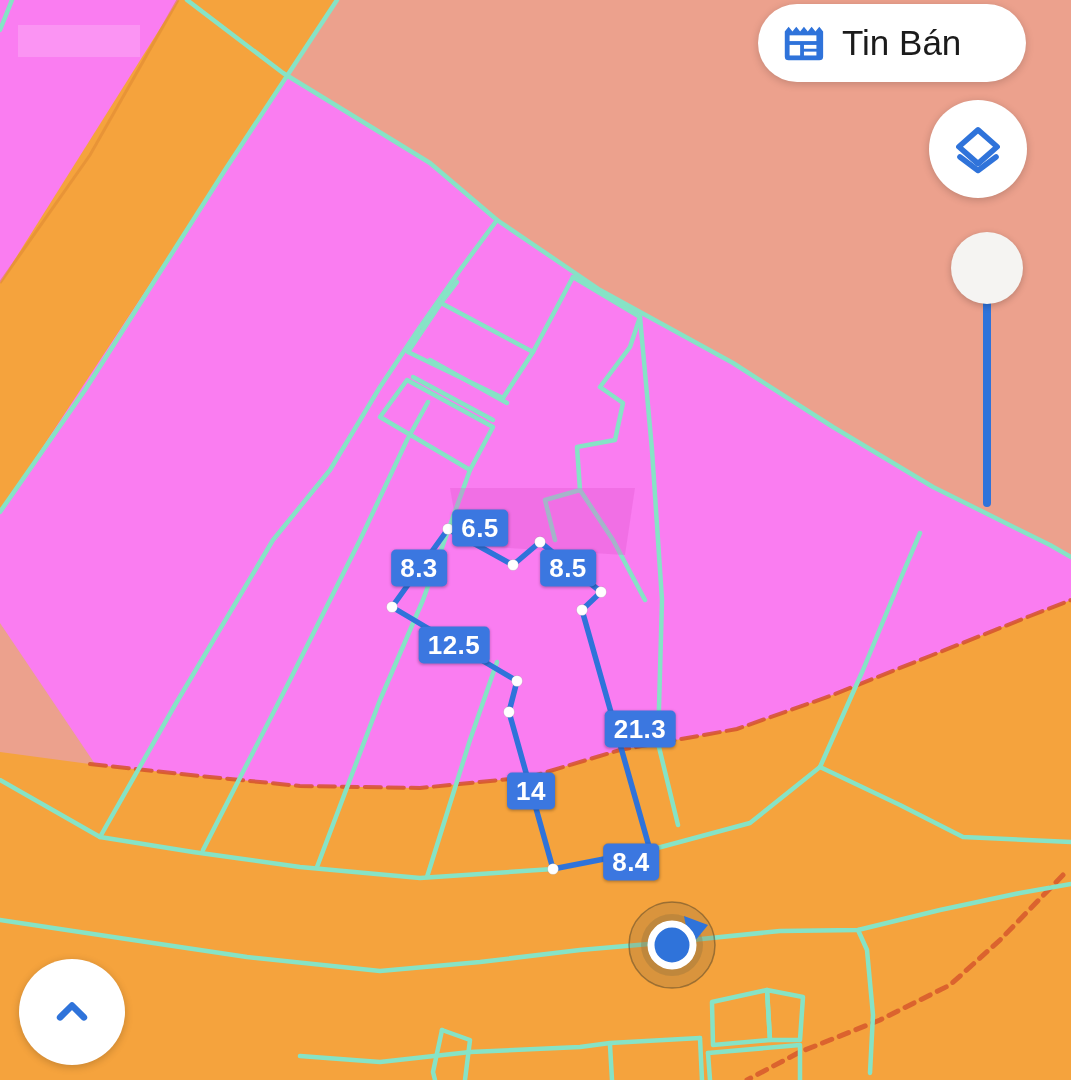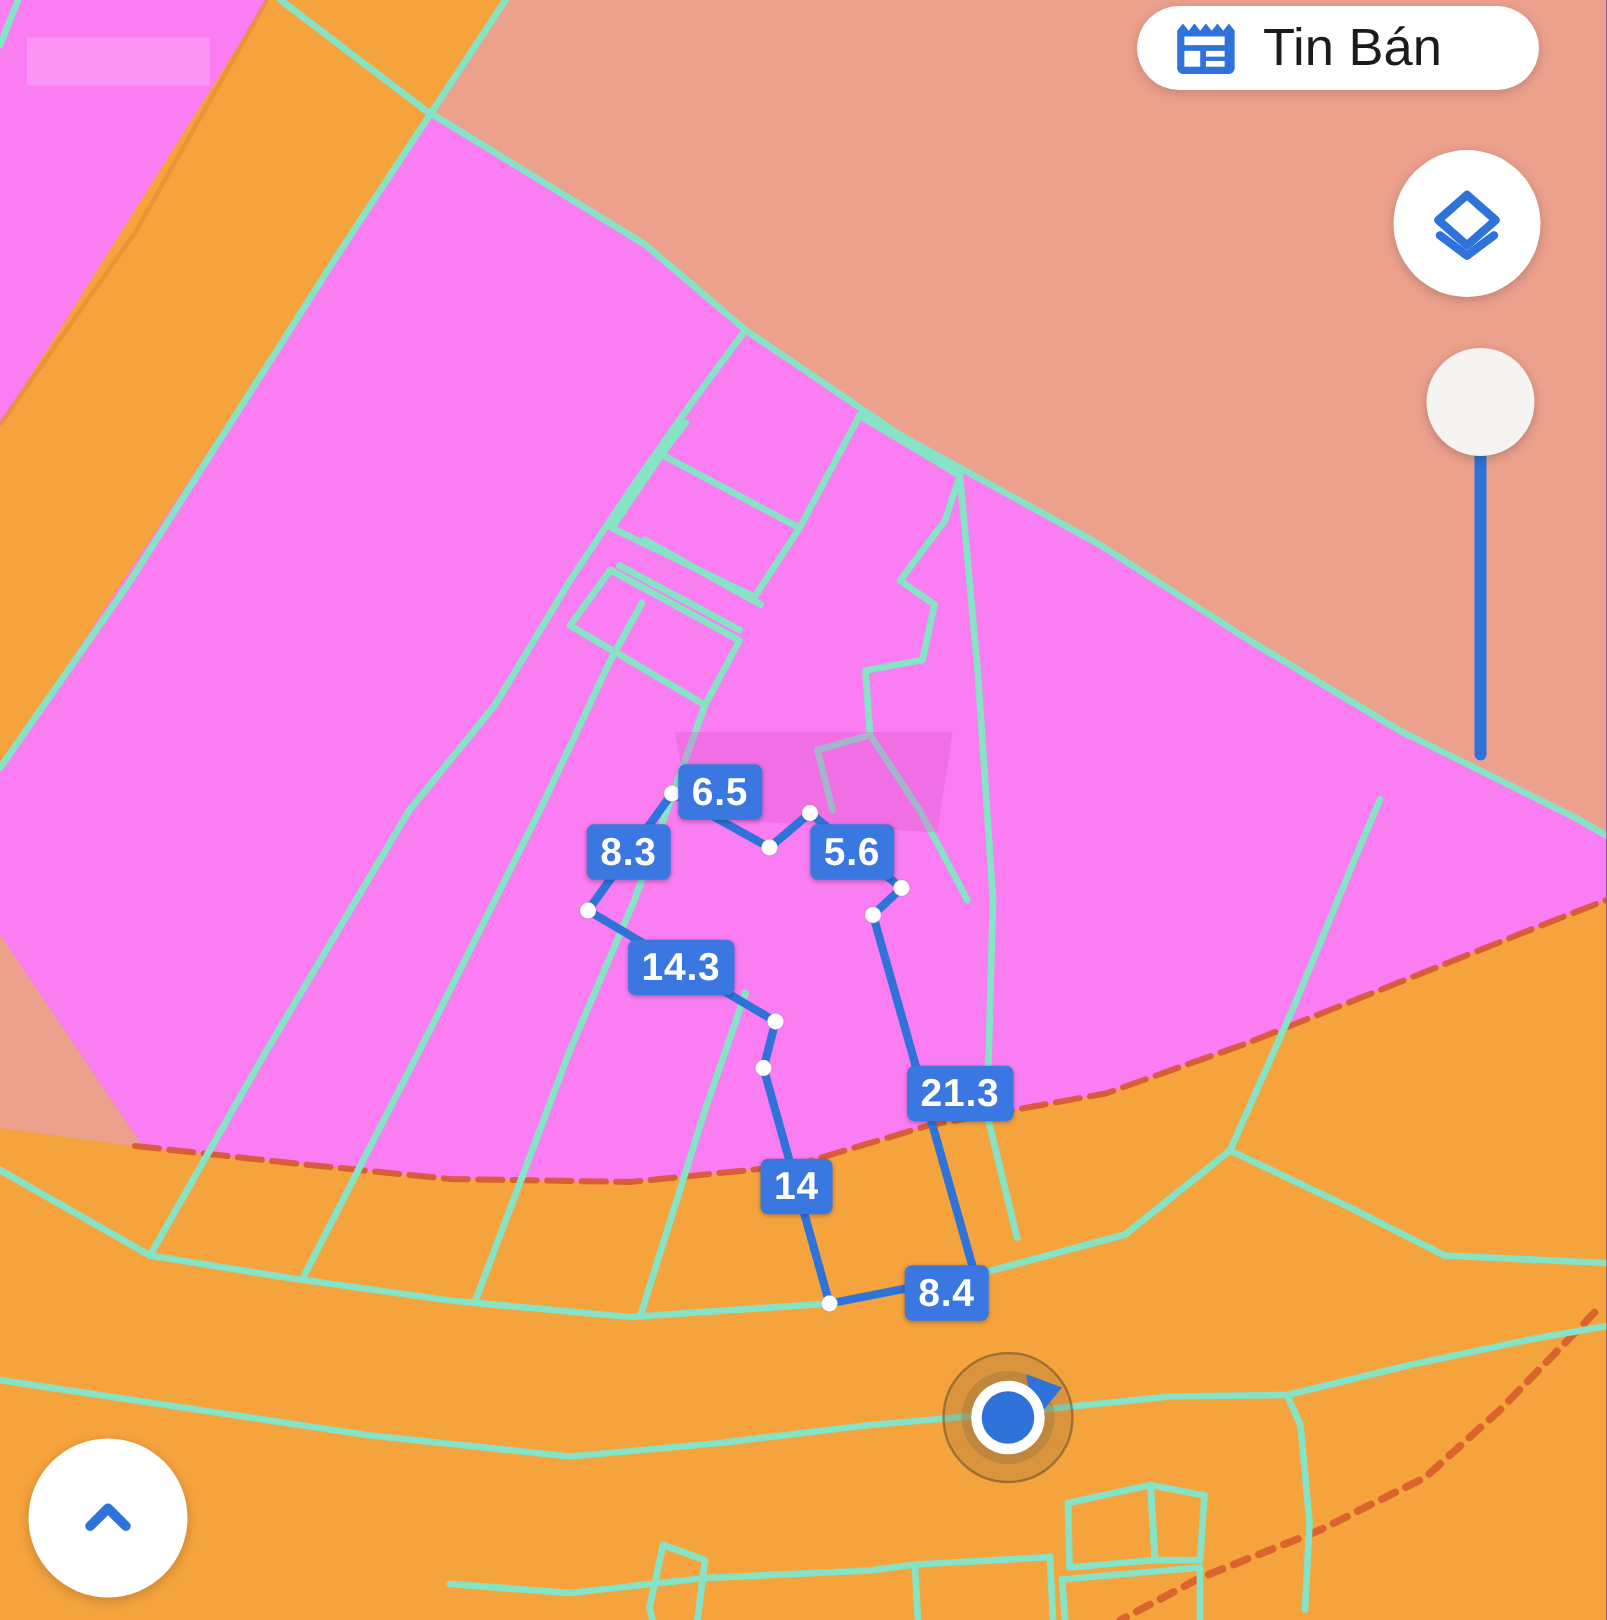--- a/index.html
+++ b/index.html
@@ -28,21 +28,21 @@
     position:absolute;transform:translate(-50%,-50%);
     background:var(--chip-blue);color:#fff;
     font-size:26px;font-weight:bold;line-height:1;
     padding:5px 9px 6px;border-radius:5px;
     box-shadow:0 1px 3px rgba(0,0,0,.25);
     letter-spacing:.5px;white-space:nowrap;
   }
 
   
   .pill-button{
-    position:absolute;left:758px;top:4px;width:268px;height:56px;
+    position:absolute;left:758px;top:4px;width:268px;height:78px;
     background:#fff;border-radius:39px;
     box-shadow:0 2px 8px rgba(0,0,0,.18);
     display:flex;align-items:center;gap:16px;padding:0 22px;
   }
   .pill-button .label{font-size:35px;color:#1b1b1b;}
   .round-button{
     position:absolute;background:#fff;border-radius:50%;
     box-shadow:0 2px 8px rgba(0,0,0,.20);
     display:flex;align-items:center;justify-content:center;
   }
@@ -135,22 +135,22 @@
     <g>
       <circle cx="672" cy="945" r="43" fill="rgba(140,110,60,.26)" stroke="rgba(80,65,40,.5)" stroke-width="1.5"></circle>
       <circle cx="672" cy="945" r="31" fill="rgba(150,115,60,.38)"></circle>
       <polygon points="684,916 708,925 690,947" fill="var(--blue)"></polygon>
       <circle cx="672" cy="945" r="21" fill="var(--blue)" stroke="#ffffff" stroke-width="7"></circle>
     </g>
   </svg>
 
   <div class="chip" style="left:480px;top:528px;">6.5</div>
   <div class="chip" style="left:419px;top:568px;text-align:center;">8.3</div>
-  <div class="chip" style="left:568px;top:568px;">5.6</div>
-  <div class="chip" style="left:454px;top:645px;">14.3</div>
+  <div class="chip" style="left:568px;top:568px;">8.5</div>
+  <div class="chip" style="left:454px;top:645px;">12.5</div>
   <div class="chip" style="left:616px;top:729px;margin-left:24px;">21.3</div>
   <div class="chip" style="left:531px;top:791px;">14</div>
   <div class="chip" style="left:631px;top:862px;">8.4</div>
 
   <div class="pill-button">
     <svg class="icon" width="46" height="46" viewBox="0 0 48 48">
       <path fill="var(--blue)" d="M5 12 l4 -5 4 5 4 -5 4 5 4 -5 4 5 4 -5 4 5 4 -5 4 5 v26 a4 4 0 0 1 -4 4 H9 a4 4 0 0 1 -4 -4 z"></path>
       <rect x="10" y="16" width="28" height="6" fill="#fff"></rect>
       <rect x="10" y="26" width="11" height="11" fill="#fff"></rect>
       <rect x="25" y="26" width="13" height="4" fill="#fff"></rect>

